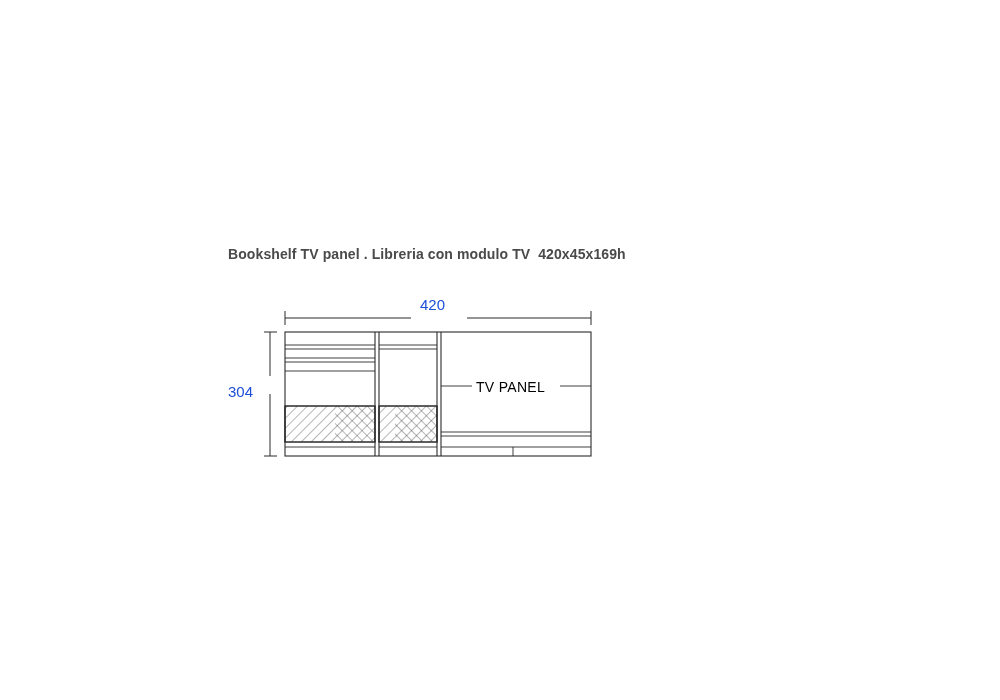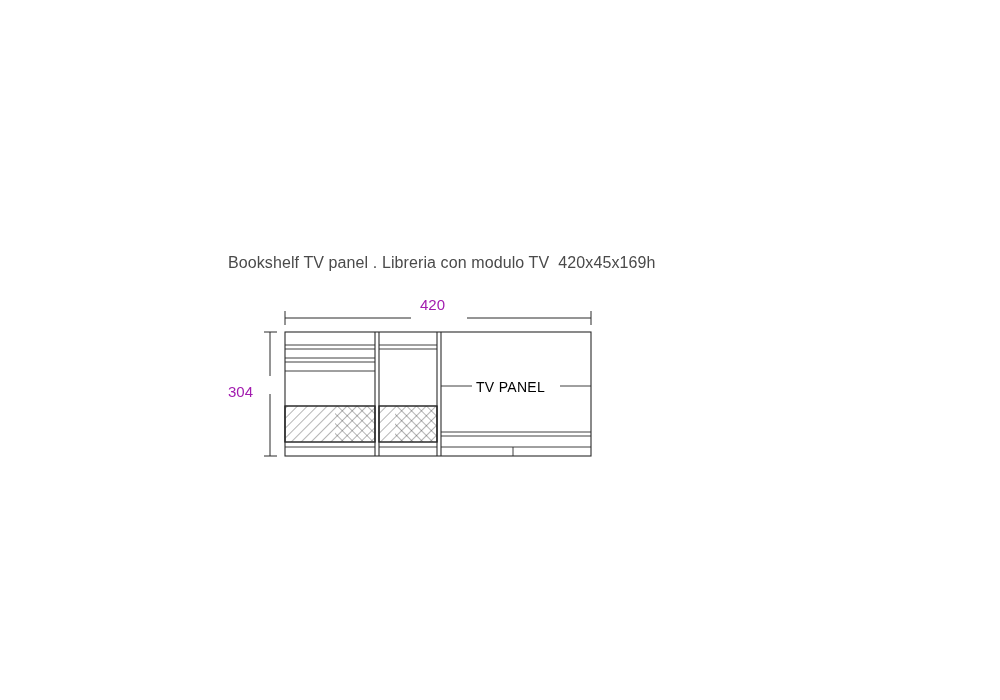--- a/index.html
+++ b/index.html
@@ -12,40 +12,40 @@
     height: 700px;
     position: relative;
     font-family: "Liberation Sans", sans-serif;
     color: #3c3c3c;
     overflow: hidden;
   }
 
   .caption {
     position: absolute;
     left: 228px;
-    top: 254px;
-    font-size: 16px;
-    font-weight: 400;
+    top: 246px;
+    font-size: 14px;
+    font-weight: 700;
     color: #4a4a4a;
     letter-spacing: 0.1px;
     white-space: pre;
   }
 
   .drawing {
     position: absolute;
     left: 0;
     top: 0;
     width: 1000px;
     height: 700px;
   }
 
   .dim-label {
     position: absolute;
     font-size: 15px;
-    color: #a21caf;
+    color: #1d4ed8;
     white-space: pre;
   }
   .dim-width {
     left: 420px;
     top: 296px;
   }
   .dim-height {
     left: 228px;
     top: 383px;
   }

